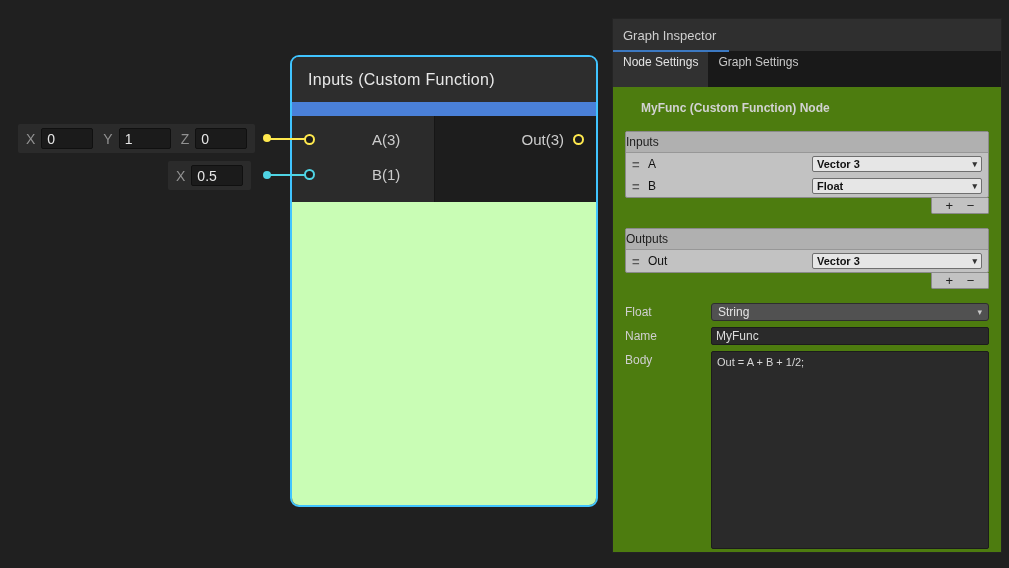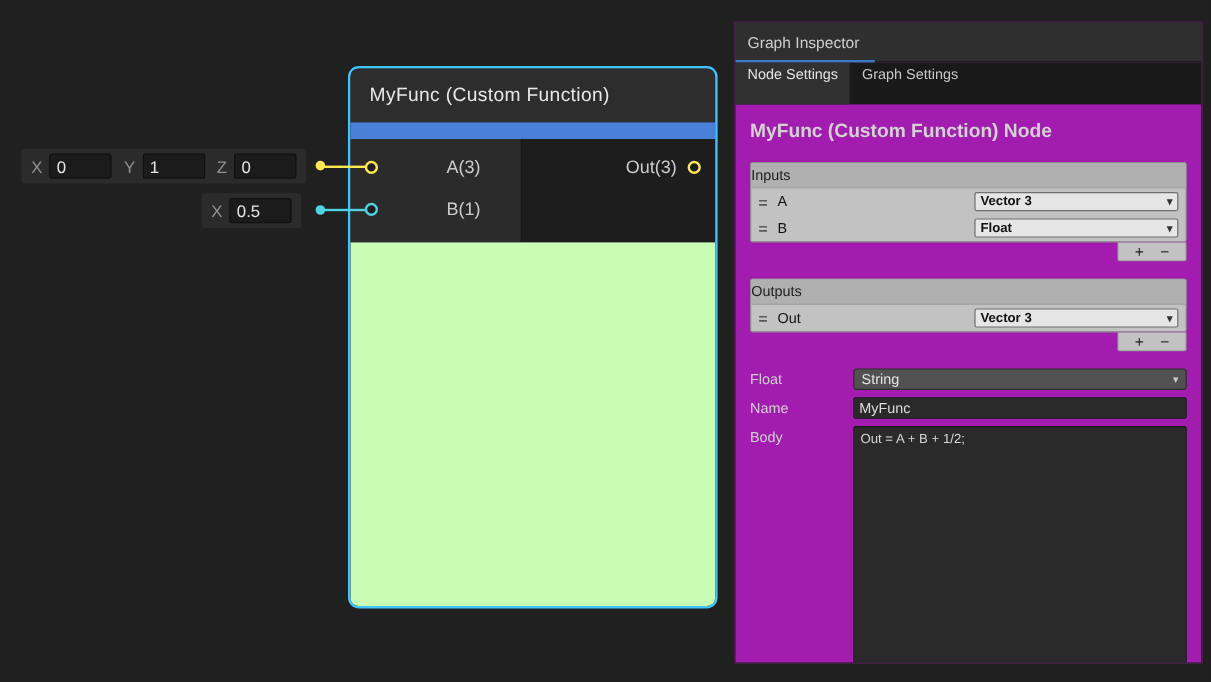--- a/index.html
+++ b/index.html
@@ -60,31 +60,31 @@
     border:2px solid #fff; flex:none;
   }
   .port-circle.yellow { border-color:#ffe94e; }
   .port-circle.cyan   { border-color:#4fd4e4; }
   .port-label { color:#cccccc; font-size:15px;margin-left:48px; }
   .node-preview { flex:1; background:#c9fdb5; }
 
   
   .inspector {
     position:absolute; left:612px; top:18px; width:390px; height:535px;
-    background:#a21caf; border:1px solid #242424;
+    background:#4d7c0f; border:1px solid #242424;
     display:flex; flex-direction:column; z-index:3;
   }
   .insp-header { height:33px; flex:none; background:#2f2f2f; border-bottom:1px solid #191919; position:relative; }
   .insp-title { color:#cfcfcf; font-size:13px; line-height:33px; padding-left:10px; display:block; }
   .insp-underline { position:absolute; left:0; bottom:-1px; width:116px; height:2px; background:#3c79c2; }
   .insp-tabs { height:35px; flex:none; background:#191919; display:flex; }
   .tab { font-size:12px; color:#c9c9c9; line-height:21px; padding:0 10px; }
   .tab.active { background:#313131; color:#e4e4e4; }
   .insp-body { flex:1; padding:10px 12px; overflow:hidden; }
-  .insp-heading { color:#d2d2d2; font-size:16px; font-weight:bold; margin:4px 0 16px; }
+  .insp-heading { color:#d2d2d2; font-size:12px; font-weight:bold; margin:4px 16px 16px; }
 
   .ulist { background:#c2c2c2; border:1px solid #8a8a8a; border-radius:2px; }
   .ulist-header {
     background:#b0b0b0; border-bottom:1px solid #979797; color:#1c1c1c;
     font-size:12px; padding:3px 0; border-radius:2px 2px 0 0;
   }
   .ulist-row { display:flex; align-items:center; height:22px; padding:0 6px; }
   .handle { color:#5a5a5a; font-size:13px; font-weight:bold; width:16px; flex:none; }
   .row-name { flex:1; color:#111111; font-size:12px; }
   .light-dd {
@@ -136,21 +136,21 @@
     <span class="axis first">X</span>
     <input class="numfield" value="0.5" style="">
   </div>
 
   <span class="dot yellow"></span>
   <span class="dot cyan"></span>
   <div class="wire yellow"></div>
   <div class="wire cyan"></div>
 
   <div class="node">
-    <div class="node-title">MyFunc (Custom Function)</div>
+    <div class="node-title">Inputs (Custom Function)</div>
     <div class="node-bluebar"></div>
     <div class="node-ports">
       <div class="ports-left">
         <div class="port-row">
           <span class="port-circle yellow"></span>
           <span class="port-label">A(3)</span>
         </div>
         <div class="port-row">
           <span class="port-circle cyan"></span>
           <span class="port-label">B(1)</span>

